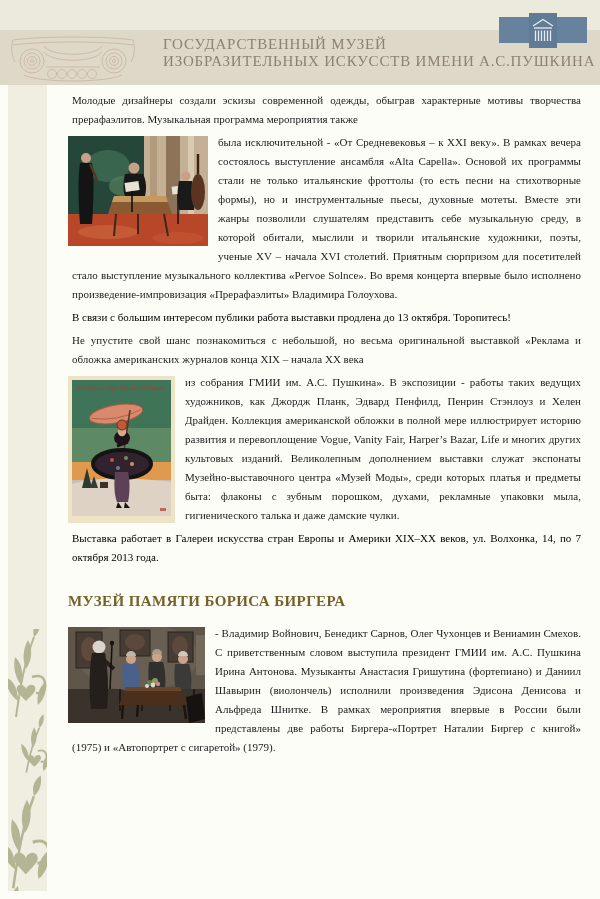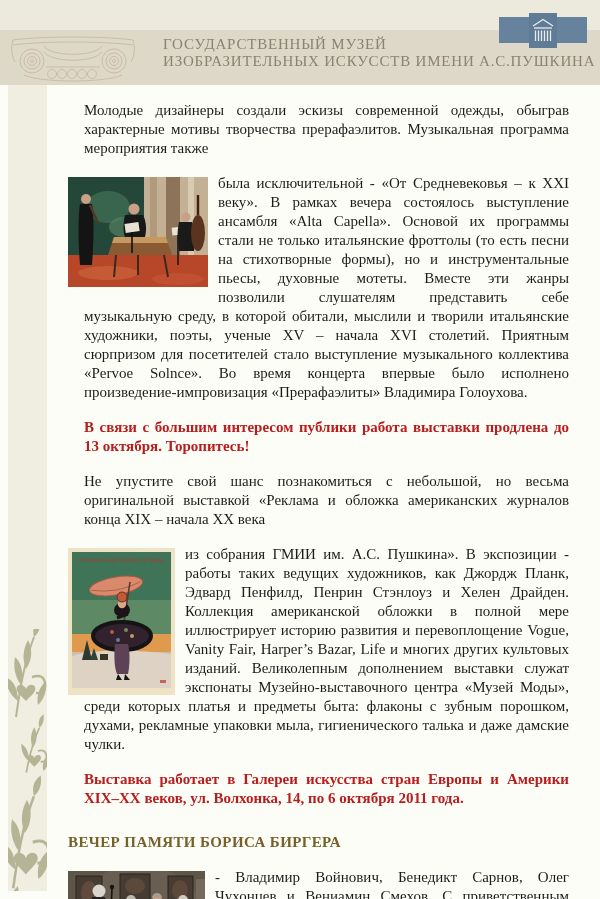--- a/index.html
+++ b/index.html
@@ -17,22 +17,22 @@
   .masthead .band{position:absolute;left:0;top:30px;width:600px;height:55px;background:#ded8c8;}
   .capital-ornament{position:absolute;left:10px;top:31px;opacity:.85;}
   .mast-title{position:absolute;left:163px;top:36px;
     font-size:15px;line-height:17px;letter-spacing:.8px;color:#8d8272;}
   .logo{position:absolute;right:13px;top:13px;width:88px;height:35px;cursor:pointer;}
   
   .decor-strip{position:absolute;left:8px;top:85px;width:39px;height:806px;background:#f0eee0;overflow:hidden;}
   .decor-strip svg{position:absolute;left:0;bottom:0;}
   
   .main-col{position:relative;margin:6px 15px 0 68px;width:517px;}
-  .bt{margin:16px;font-size:15px;line-height:19px;text-align:justify;}
-  .hl{font-weight:bold;color:#b91c1c;clear:both;}
+  .bt{margin:4px;font-size:11px;line-height:19px;text-align:justify;}
+  .hl{font-weight:normal;color:#000000;clear:both;}
   .article h2{
     margin:24px 0 13px 0;font-size:15px;line-height:20px;text-align:justify;
     color:#75622a;letter-spacing:.4px;
   }
   .flow{overflow:visible;}
   .photo{float:left;margin:3px 10px 2px 0;padding:0;display:block;line-height:0;}
   .photo svg{display:block;}
   .clear{clear:both;}
 </style>
 </head>
@@ -216,25 +216,25 @@
           <ellipse cx="54" cy="62" rx="8" ry="7" fill="#1c1418"></ellipse>
           <circle cx="54" cy="56" r="4.2" fill="#d8a887"></circle>
           <circle cx="54" cy="49" r="5" fill="#c2593a" stroke="#6e2f1e" stroke-width="1"></circle>
           <path d="M49,70 L60,66" stroke="#1c1418" stroke-width="3"></path>
 
           <rect x="92" y="132" width="6" height="3" fill="#b5372e" opacity=".7"></rect>
         </svg>
       </figure>
       <p class="bt">из собрания ГМИИ им. А.С. Пушкина». В экспозиции - работы таких ведущих художников, как Джордж Планк, Эдвард Пенфилд, Пенрин Стэнлоуз и Хелен Драйден. Коллекция американской обложки в полной мере иллюстрирует историю развития и перевоплощение Vogue, Vanity Fair, Harper’s Bazar, Life и многих других культовых изданий. Великолепным дополнением выставки служат экспонаты Музейно-выставочного центра «Музей Моды», среди которых платья и предметы быта: флаконы с зубным порошком, духами, рекламные упаковки мыла, гигиенического талька и даже дамские чулки.</p>
     </div>
-    <p class="bt hl">Выставка работает в Галереи искусства стран Европы и Америки XIX–XX веков, ул. Волхонка, 14, по 6 октября 2011 года.</p>
+    <p class="bt hl">Выставка работает в Галереи искусства стран Европы и Америки XIX–XX веков, ул. Волхонка, 14, по 7 октября 2013 года.</p>
   </section>
 
   <section class="article">
-    <h2>ВЕЧЕР ПАМЯТИ БОРИСА БИРГЕРА</h2>
+    <h2>МУЗЕЙ ПАМЯТИ БОРИСА БИРГЕРА</h2>
     <div class="flow">
       <figure class="photo">
         <svg width="137" height="96" viewBox="0 0 137 96">
           <rect width="137" height="96" fill="#3a332c"></rect>
           <rect x="0" y="0" width="137" height="62" fill="#5f564a"></rect>
           <ellipse cx="70" cy="30" rx="60" ry="34" fill="#6e6356" opacity=".7"></ellipse>
 
           <rect x="8" y="5" width="26" height="36" fill="#463c33" stroke="#2b241e"></rect>
           <ellipse cx="21" cy="22" rx="8" ry="12" fill="#7a5648" opacity=".5"></ellipse>
           <rect x="52" y="3" width="30" height="26" fill="#463c33" stroke="#2b241e"></rect>

